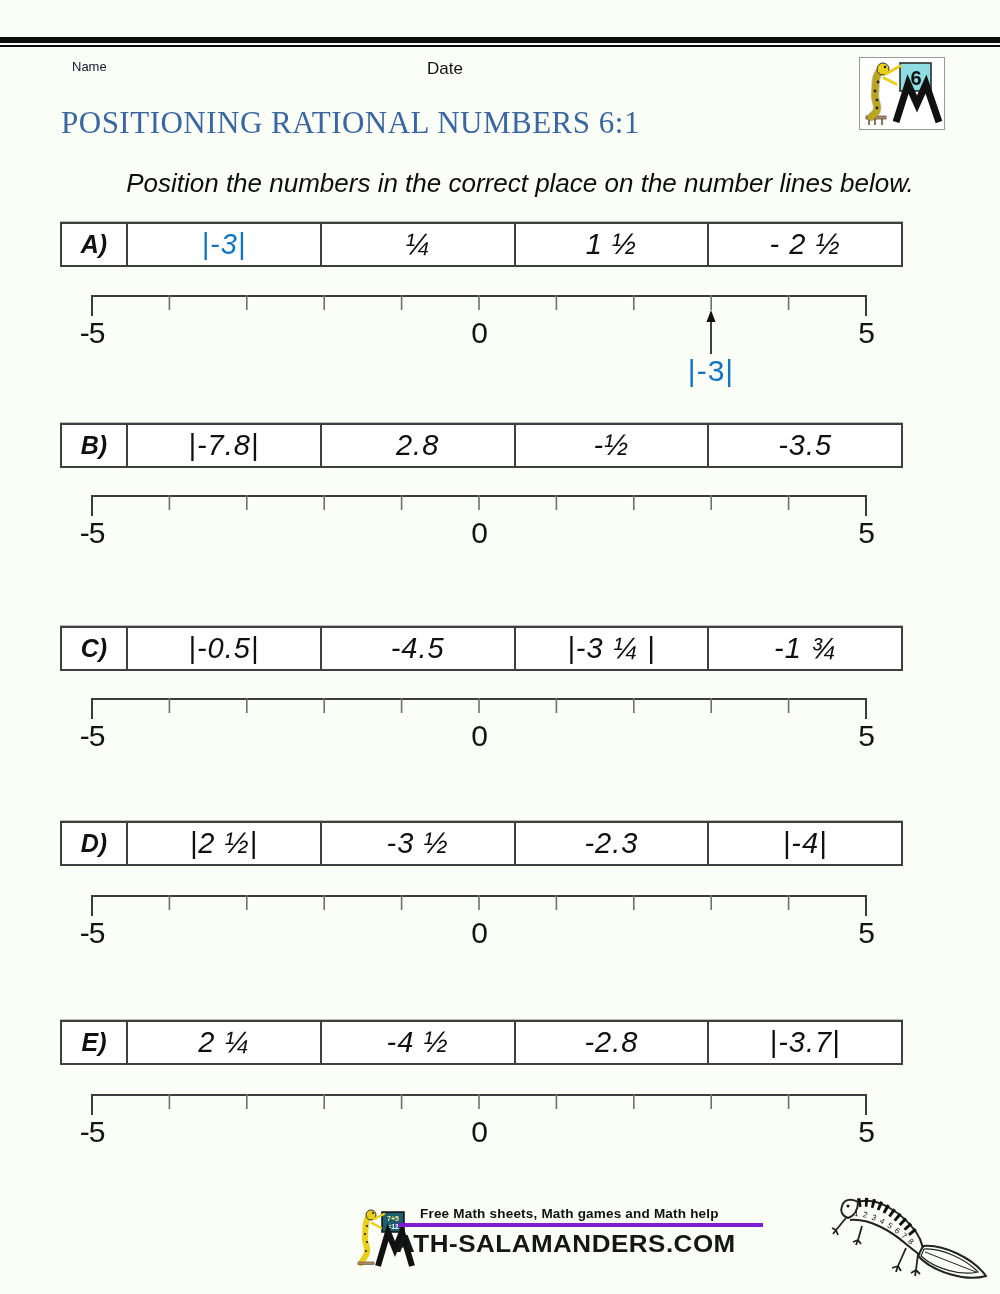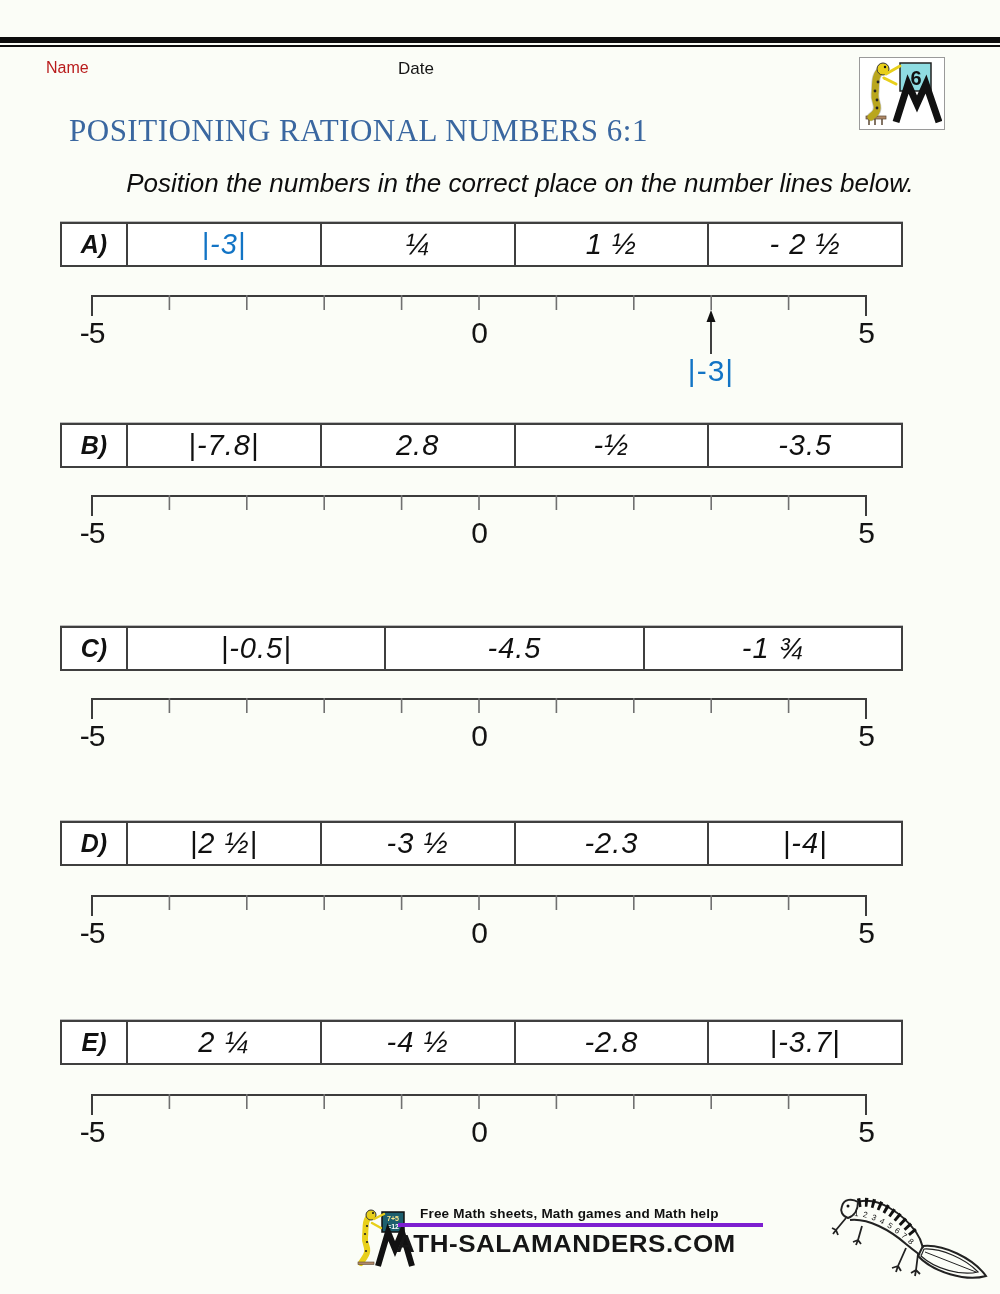--- a/index.html
+++ b/index.html
@@ -5,27 +5,27 @@
   html,body{margin:0;padding:0;background:#e8e8e8;}
   .page{
     position:relative;width:1000px;height:1294px;margin:0 auto;
     background:#fbfdf7;overflow:hidden;
     font-family:"Liberation Sans",sans-serif;color:#111;
   }
   
   .bar-thick{position:absolute;left:0;top:37px;width:100%;height:6px;background:#0d0d0d;}
   .bar-thin{position:absolute;left:0;top:45px;width:100%;height:2px;background:#0d0d0d;}
 
-  .name-label{position:absolute;left:46px;top:59px;font-size:16px;color:#b91c1c;}
-  .date-label{position:absolute;left:398px;top:59px;font-size:17px;color:#151515;}
+  .name-label{position:absolute;left:72px;top:59px;font-size:13px;color:#0f172a;}
+  .date-label{position:absolute;left:427px;top:59px;font-size:17px;color:#151515;}
 
   .logo-box{position:absolute;left:859px;top:57px;width:84px;height:71px;background:#fff;
     border:1px solid #9a9a9a;}
 
-  .page-title{position:absolute;left:57px;top:101px;margin:12px;
+  .page-title{position:absolute;left:57px;top:101px;margin:4px;
     font-family:"Liberation Serif",serif;font-weight:400;
     font-size:31px;letter-spacing:.5px;color:#3a67a0;white-space:nowrap;}
 
   .instruction{position:absolute;left:0;top:168px;width:100%;margin:0;text-align:center;
     font-style:italic;font-size:26px;color:#0e0e0e;padding-left:20px;}
 
   
   .vtable{position:absolute;left:60px;width:843px;height:45px;display:flex;
     border:2px solid #3f3f3f;background:#fff;box-sizing:border-box;
     box-shadow:0 -1px 0 #bbb;}
@@ -148,20 +148,21 @@
       </svg>
     <span class="tick-label" style="left:12px">-5</span>
     <span class="tick-label" style="left:399px">0</span>
     <span class="tick-label" style="left:786px">5</span>
   </div>
 
   <div class="vtable" style="top:626px">
     <div class="lbl">C)</div>
     <div class="cell">|-0.5|</div>
     <div class="cell">-4.5</div>
+    <div class="cell">|-3 ¼ |</div>
     <div class="cell">-1 ¾</div>
   </div>
   <div class="numberline" style="top:697px">
     <svg class="nl" width="798" height="30">
         <line x1="12" x2="786" y1="2" y2="2" stroke="#3c3c3c" stroke-width="2.2"></line>
         <line x1="12" x2="12" y1="1" y2="22" stroke="#3c3c3c" stroke-width="2"></line>
         <line x1="89.4" x2="89.4" y1="1" y2="16" stroke="#707070" stroke-width="1.6"></line>
         <line x1="166.8" x2="166.8" y1="1" y2="16" stroke="#707070" stroke-width="1.6"></line>
         <line x1="244.2" x2="244.2" y1="1" y2="16" stroke="#707070" stroke-width="1.6"></line>
         <line x1="321.6" x2="321.6" y1="1" y2="16" stroke="#707070" stroke-width="1.6"></line>

